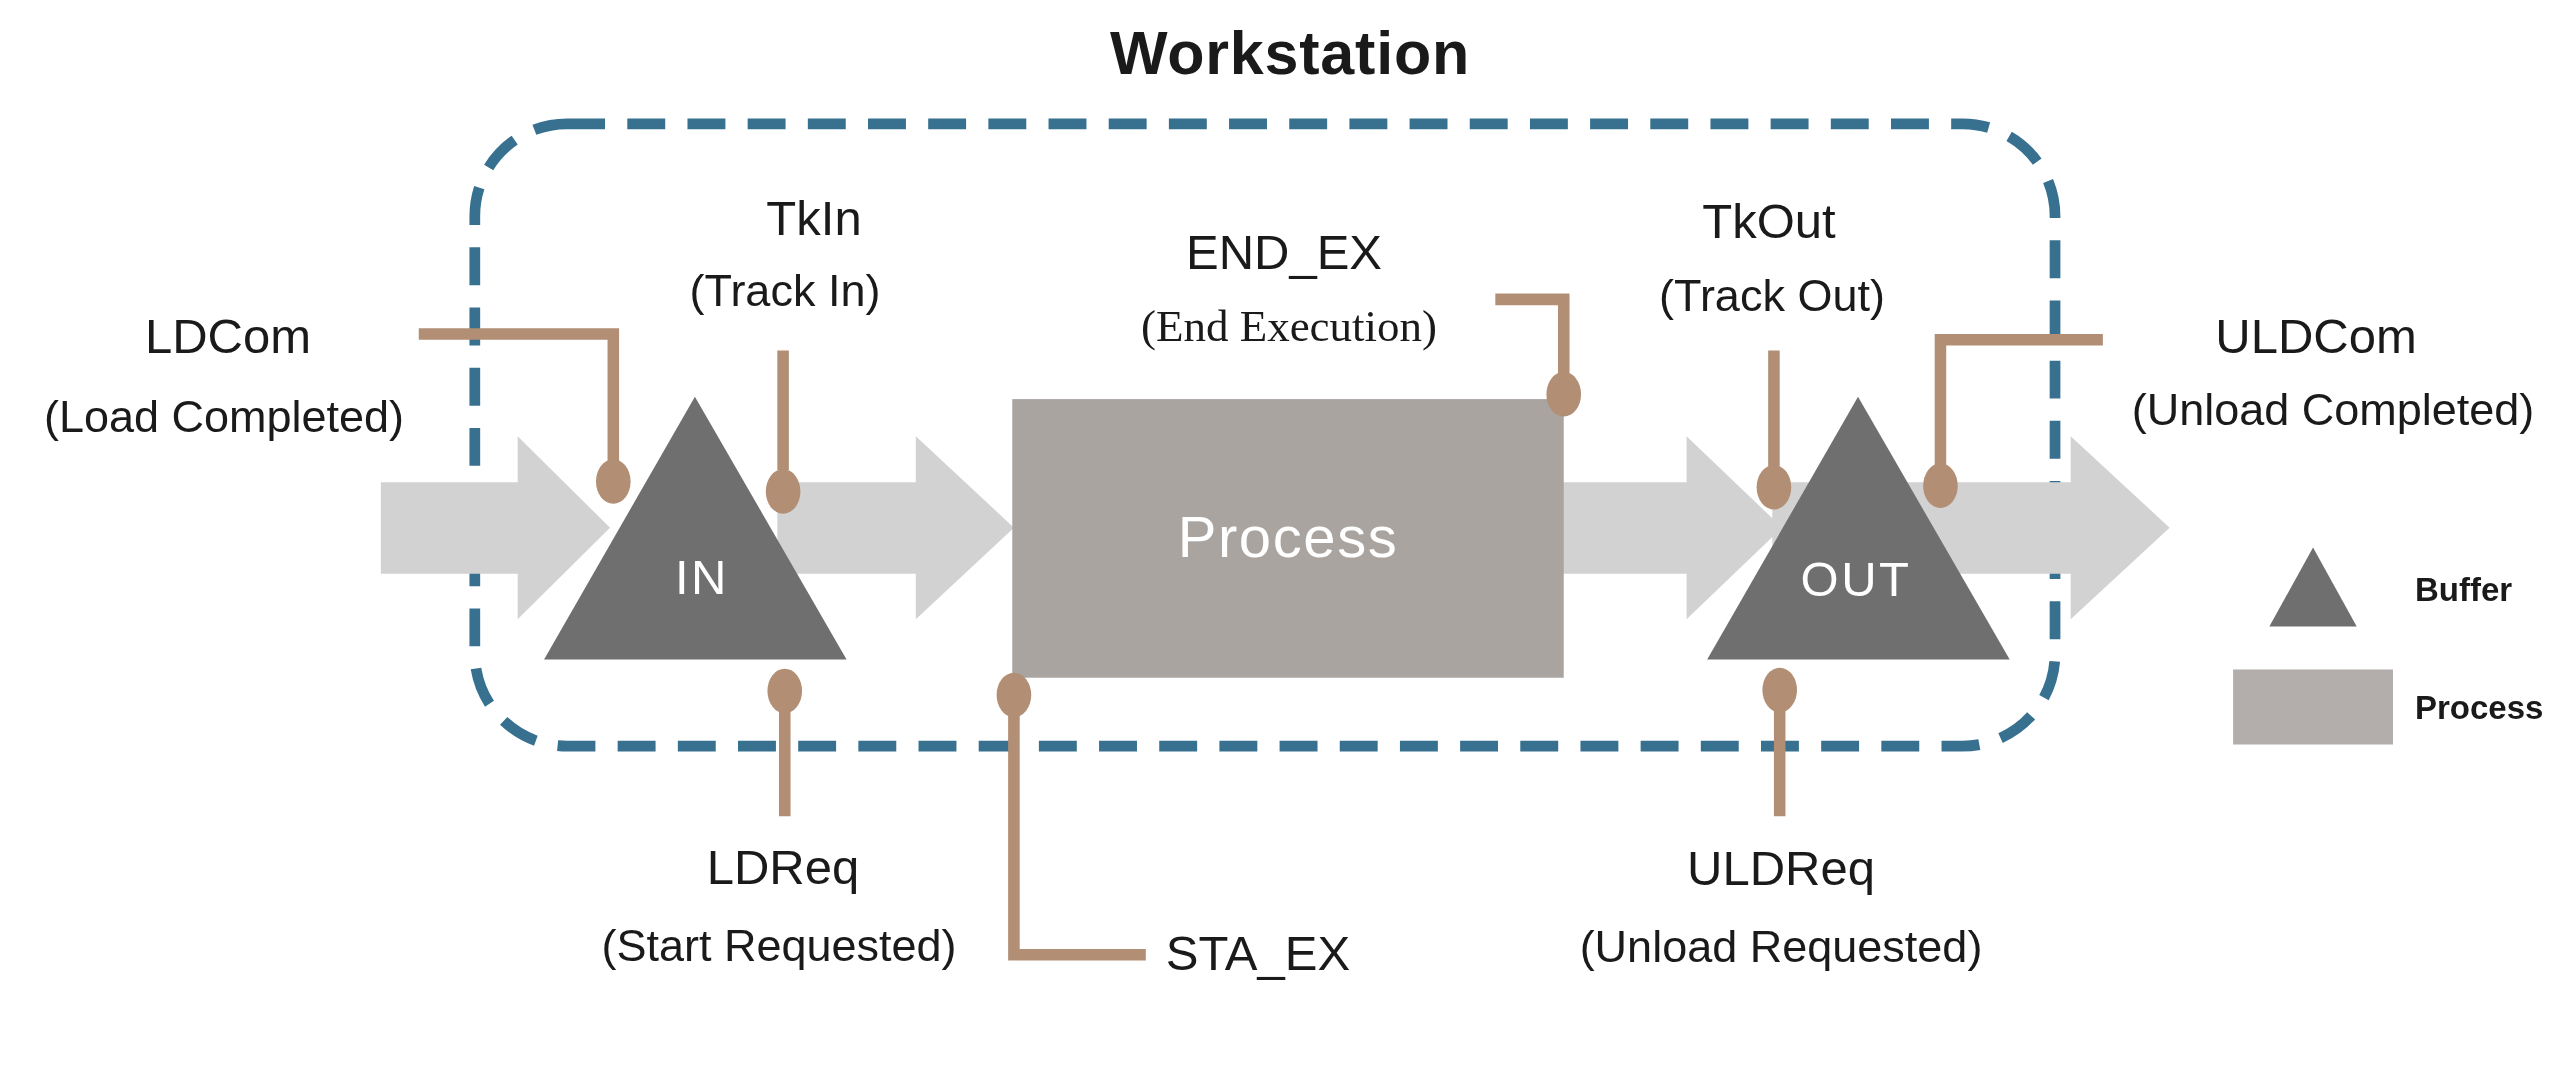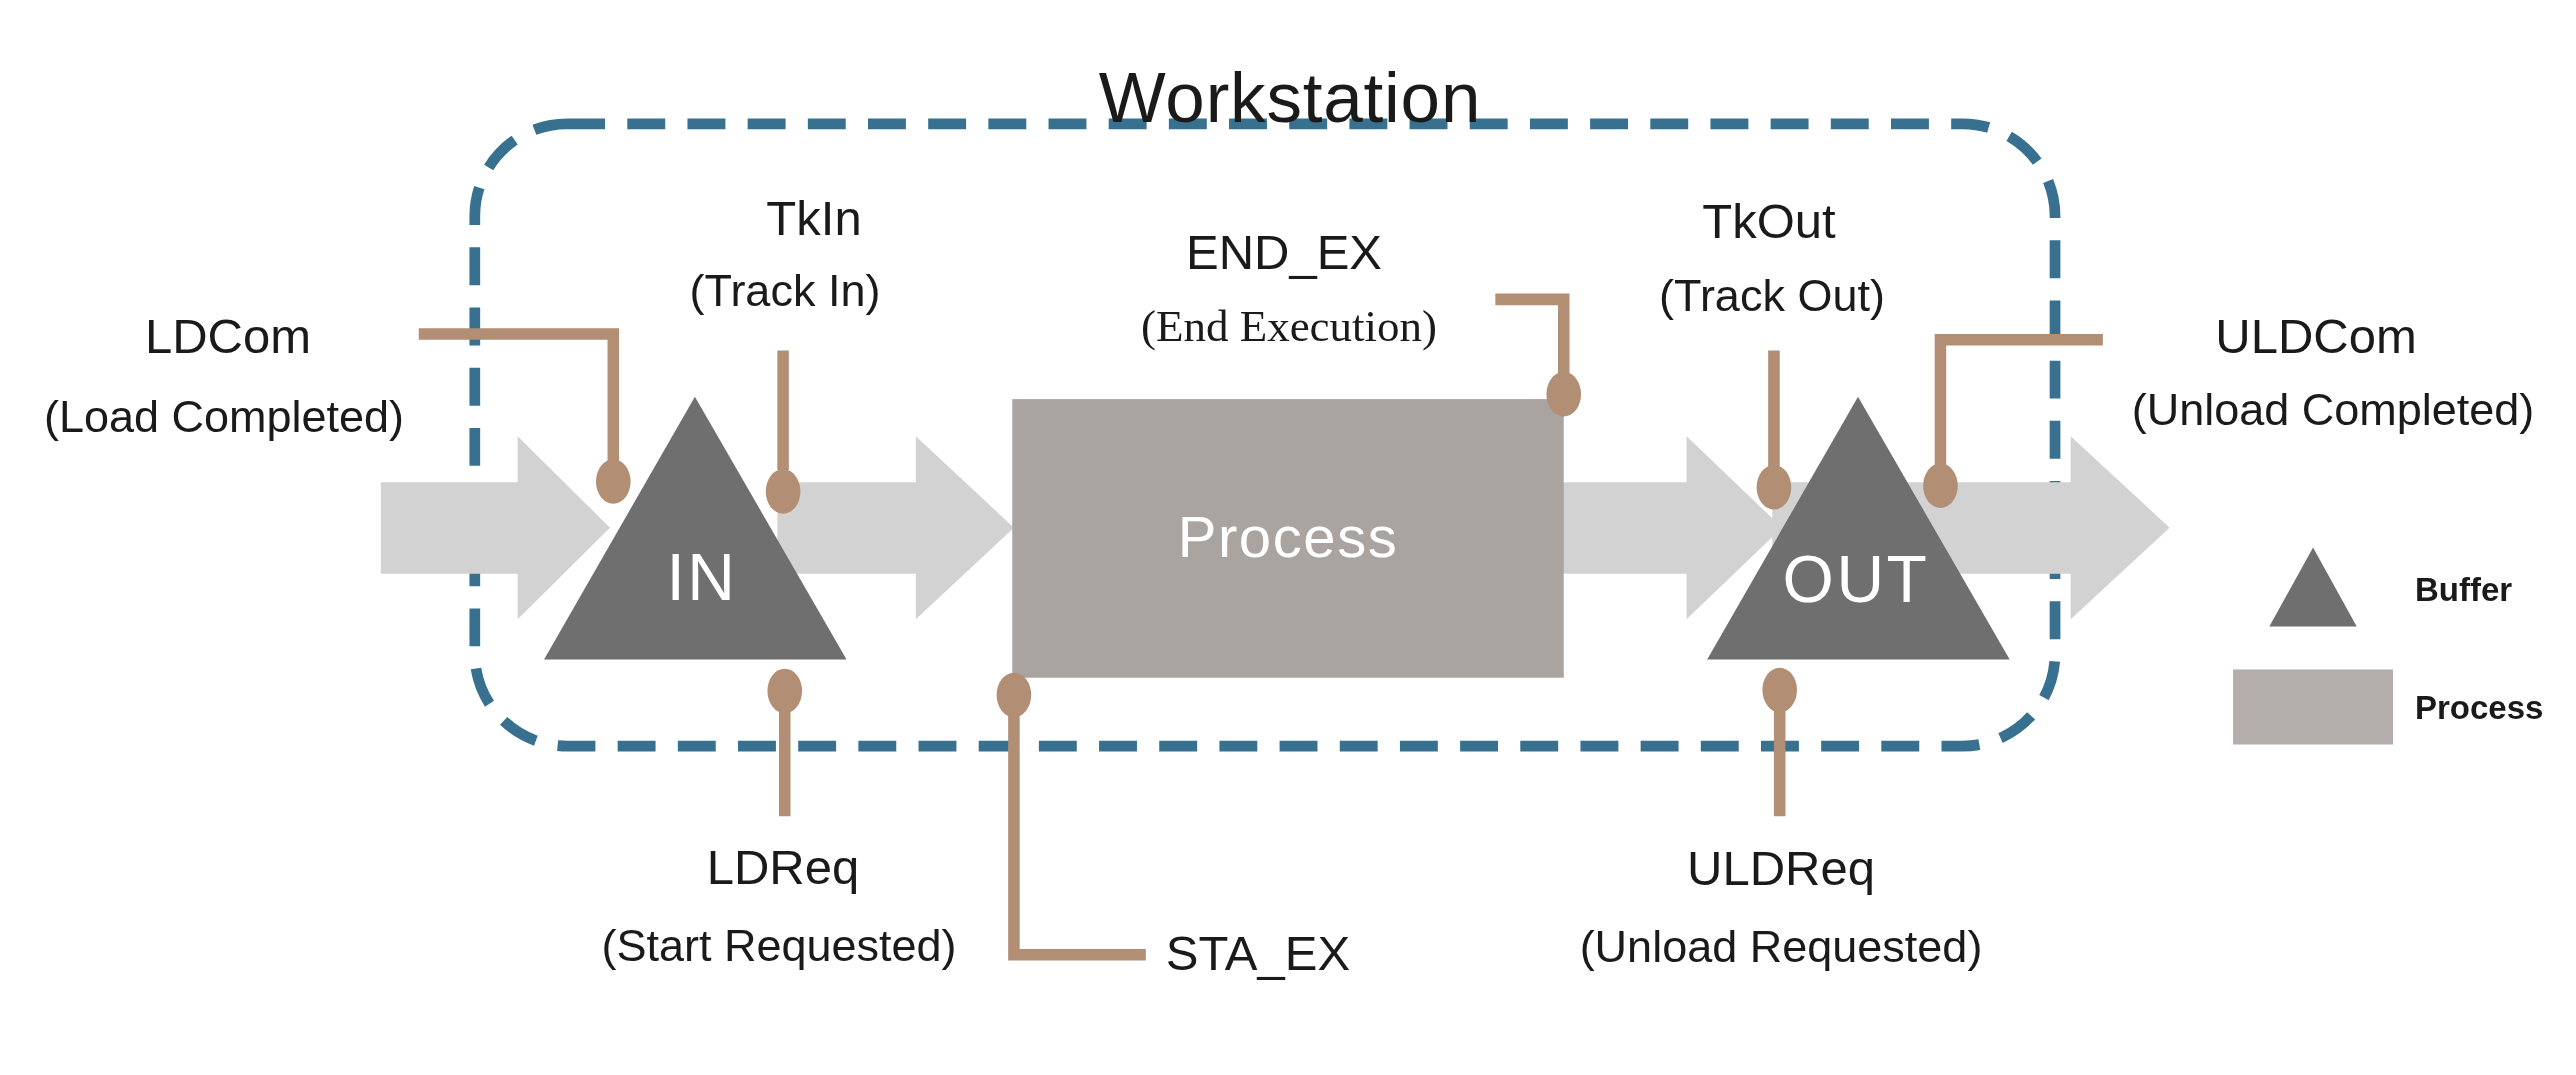--- a/index.html
+++ b/index.html
@@ -30,30 +30,29 @@
     line-height: 1;
   }
   .lbl-left {
     position: absolute;
     transform: translateY(-50%);
     white-space: nowrap;
     color: #1a1a1a;
     line-height: 1;
   }
   .title {
-    font-size: 71px;
-    font-weight: normal;
+    font-size: 61px;
+    font-weight: bold;
     letter-spacing: 0.8px;
-    margin-top: 44px;
   }
   .sig-main { font-size: 49px; }
   .sig-sub  { font-size: 45px; }
   .node-lbl {
     color: #ffffff;
-    font-size: 66px;
+    font-size: 49px;
     letter-spacing: 2.5px;
   }
   .process-lbl {
     color: #ffffff;
     font-size: 58px;
     letter-spacing: 1.6px;
   }
   .legend-lbl {
     font-size: 33px;
     font-weight: bold;

